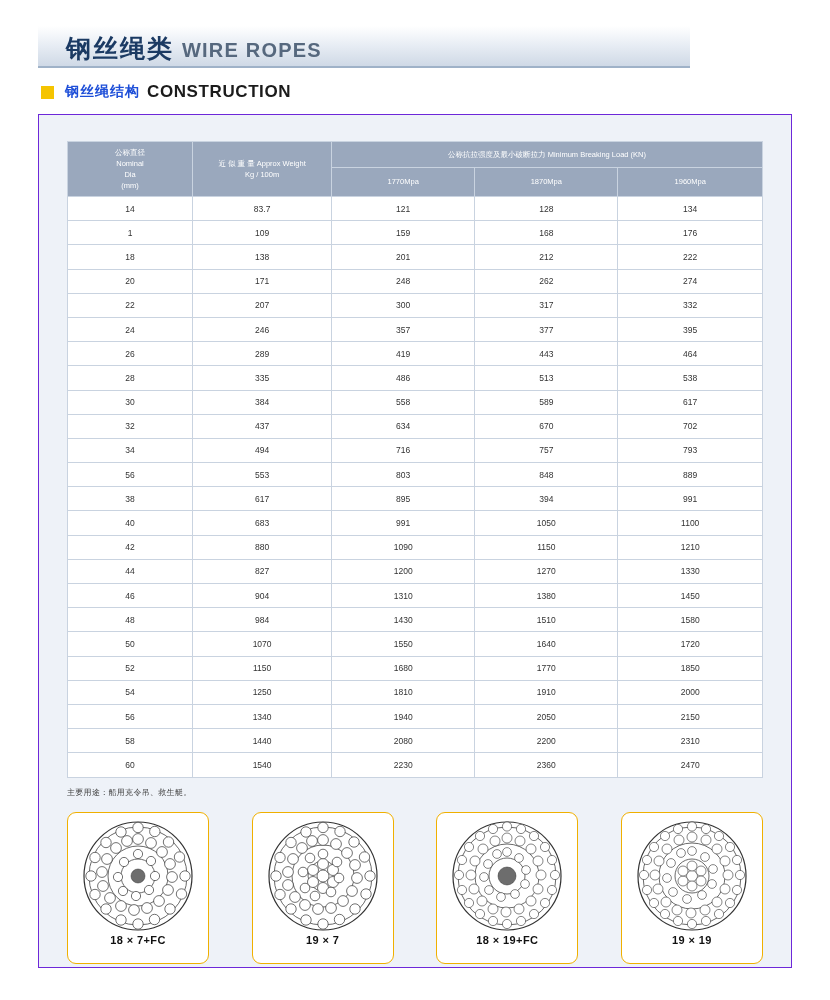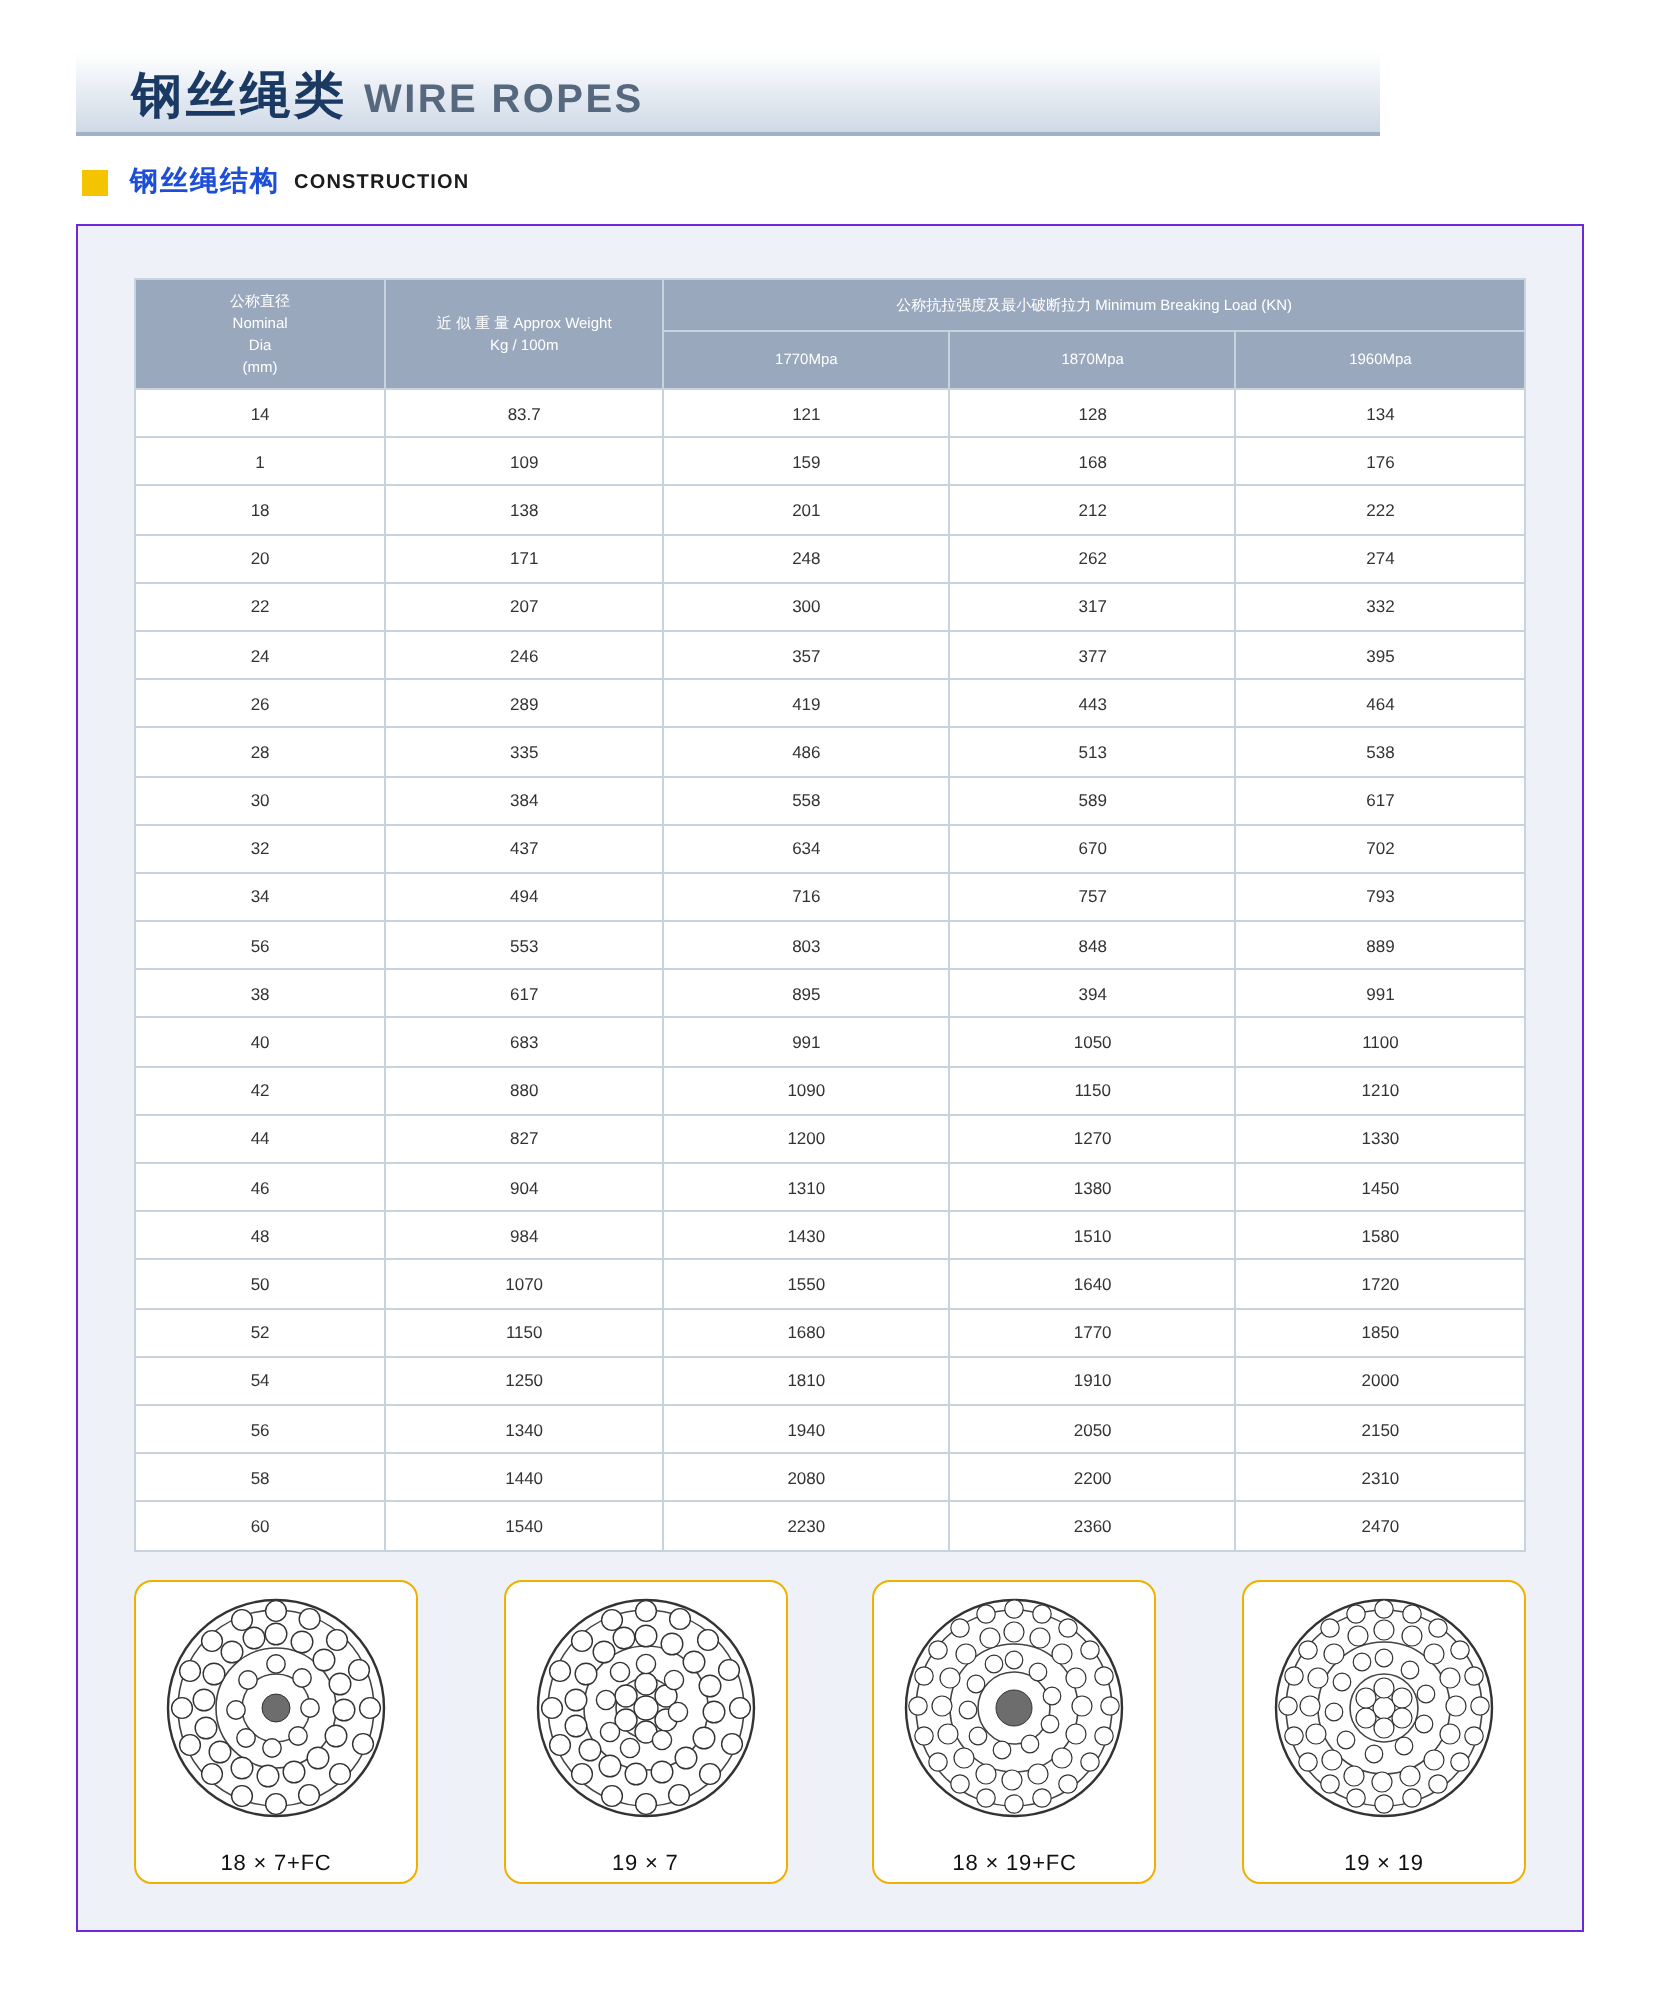--- a/index.html
+++ b/index.html
@@ -63,21 +63,21 @@
     background: #f5c400;
     margin-right: 11px;
   }
   .section-cn {
     font-size: 14px;
     font-weight: bold;
     color: #1d4ed8;
     letter-spacing: 1px;
   }
   .section-en {
-    font-size: 10px;
+    font-size: 17px;
     font-weight: bold;
     color: #1b1b1b;
     letter-spacing: 0.6px;
     margin-left: 7px;
   }
 
   
   .panel {
     margin-top: 12px;
     background: #eef2f8;
@@ -146,23 +146,23 @@
     align-items: center;
     justify-content: flex-start;
     padding-top: 7px;
   }
   .fig-img {
     width: 112px;
     height: 112px;
   }
   .fig-label {
     font-size: 11px;
-    font-weight: normal;
+    font-weight: bold;
     color: #111111;
-    margin-top: 16px;
+    margin-top: 2px;
     letter-spacing: 0.4px;
   }
 </style>
 </head>
 <body>
 
 <div class="page">
 
   <div class="title-bar">
     <span class="title-cn">钢丝绳类</span>
@@ -370,20 +370,21 @@
           <tr>
             <td>60</td>
             <td>1540</td>
             <td>2230</td>
             <td>2360</td>
             <td>2470</td>
           </tr>
         </tbody>
     </table>
 
+    <div class="note">主要用途：船用克令吊、救生艇。</div>
 
     <div class="figures">
 
       <div class="fig">
         <svg class="fig-img" viewBox="0 0 112 112">
           <circle cx="56" cy="56" r="54" fill="#ffffff" stroke="#333" stroke-width="1.2"></circle>
           <g fill="none" stroke="#444" stroke-width="0.8">
             <circle cx="56" cy="56" r="49"></circle>
             <circle cx="56" cy="56" r="30"></circle>
             <circle cx="56" cy="56" r="17"></circle>

